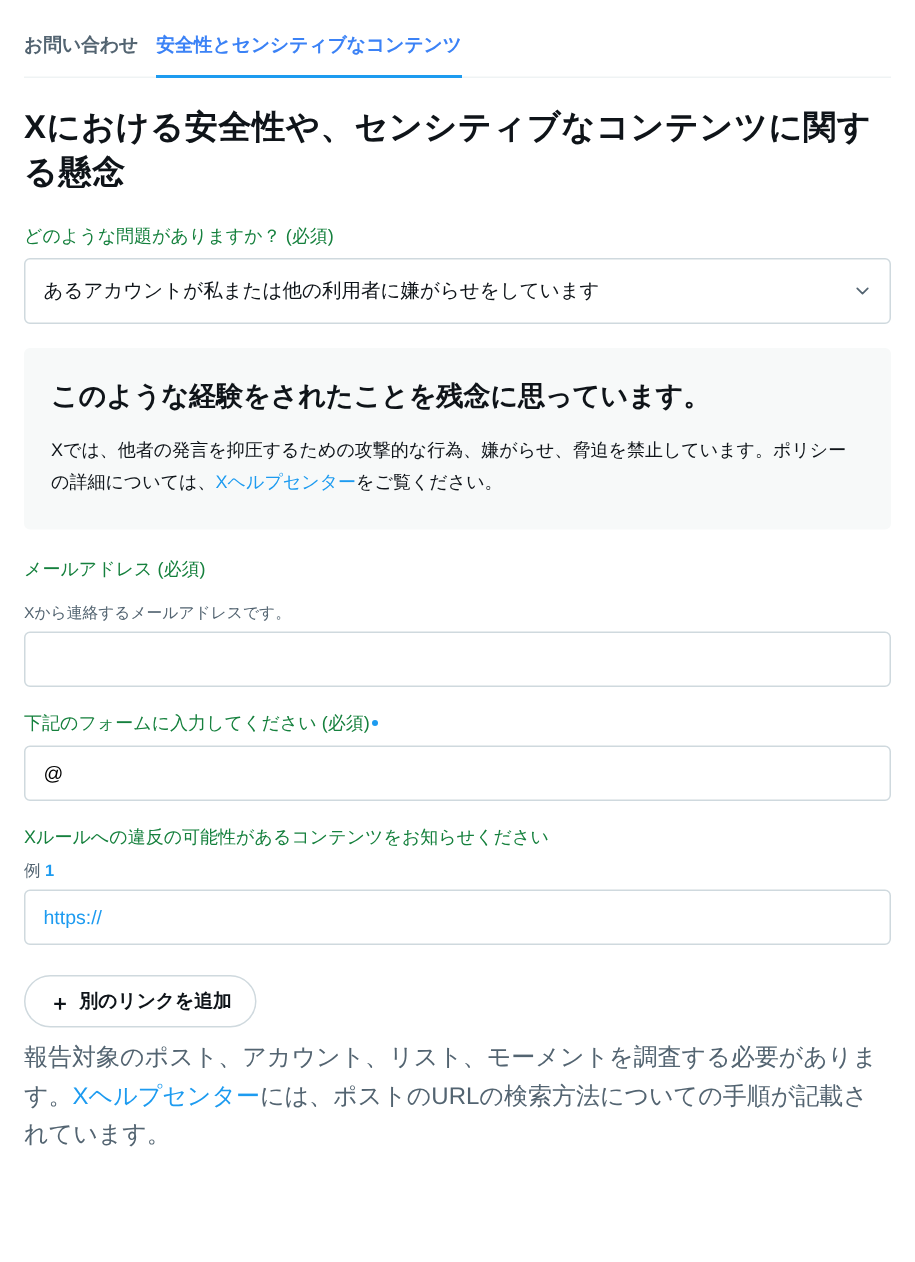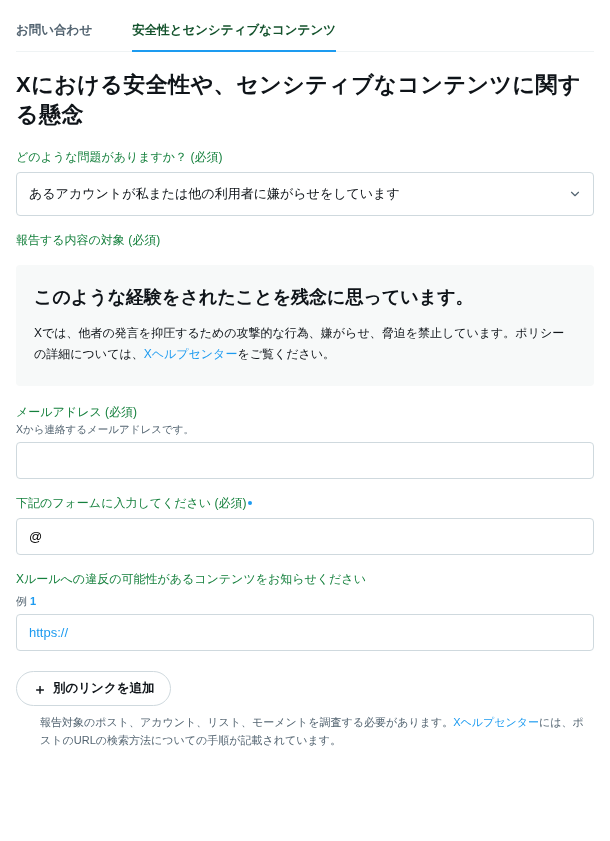--- a/index.html
+++ b/index.html
@@ -8,33 +8,33 @@
     background: #fff;
     color: #0f1419;
     width: 610px;
     padding: 0 16px 30px 16px;
     font-size: 13px;
   }
   .tabs {
     display: flex;
     border-bottom: 1px solid #eff3f4;
     margin-bottom: 18px;
-    gap: 40px;
+    gap: 12px;
     padding-top: 12px;
   }
   .tab {
     padding: 10px 0 12px 0;
     font-size: 12.5px;
     font-weight: 700;
     color: #536471;
     cursor: pointer;
     position: relative;
   }
   .tab.active {
-    color: #14532d;
+    color: #3b82f6;
   }
   .tab.active::after {
     content: "";
     position: absolute;
     left: 0; right: 0; bottom: -1px;
     height: 2px;
     background: #1d9bf0;
   }
   h1.page-title {
     font-size: 22px;
@@ -46,21 +46,21 @@
   .field { margin-bottom: 16px; }
   .field-label {
     font-size: 12px;
     color: #15803d;
     margin-bottom: 6px;
     display: block;
   }
   .field-sublabel {
     font-size: 10.5px;
     color: #536471;
-    margin-top: 2px;
+    margin-top: 14px;
     margin-bottom: 5px;
     display: block;
   }
   .select-wrap, .input-wrap {
     position: relative;
   }
   .faux-select {
     width: 100%;
     border: 1px solid #cfd9de;
     border-radius: 4px;
@@ -139,25 +139,24 @@
     padding: 8px 16px;
     font-size: 12.5px;
     font-weight: 700;
     color: #0f1419;
     cursor: pointer;
     margin-top: 14px;
     margin-bottom: 8px;
   }
   .add-link-btn .plus { font-size: 14px; line-height: 1; }
   .helper-text {
-    font-size: 11px;
+    font-size: 16px;
     color: #536471;
     line-height: 1.6;
     margin-bottom: 22px;
-    margin-left: 24px;
   }
 </style>
 </head>
 <body>
 
 
 
 
 <div class="tabs">
   <div class="tab">お問い合わせ</div>
@@ -177,21 +176,20 @@
     <span class="chevron">
       <svg viewBox="0 0 24 24" width="14" height="14">
           <path d="M6 9l6 6 6-6" fill="none" stroke="#536471" stroke-width="2" stroke-linecap="round" stroke-linejoin="round"></path>
         </svg>
     </span>
   </div>
 </div>
 
 
 <div class="field">
-  <span class="field-label">報告する内容の対象 (必須)</span>
 </div>
 
 
 <div class="info-box">
   <h2>このような経験をされたことを残念に思っています。</h2>
   <p>
     <span>Xでは、他者の発言を抑圧するための攻撃的な行為、嫌がらせ、脅迫を禁止しています。ポリシーの詳細については、</span><a href="#" class="link">Xヘルプセンター</a><span>をご覧ください。</span>
   </p>
 </div>
 

